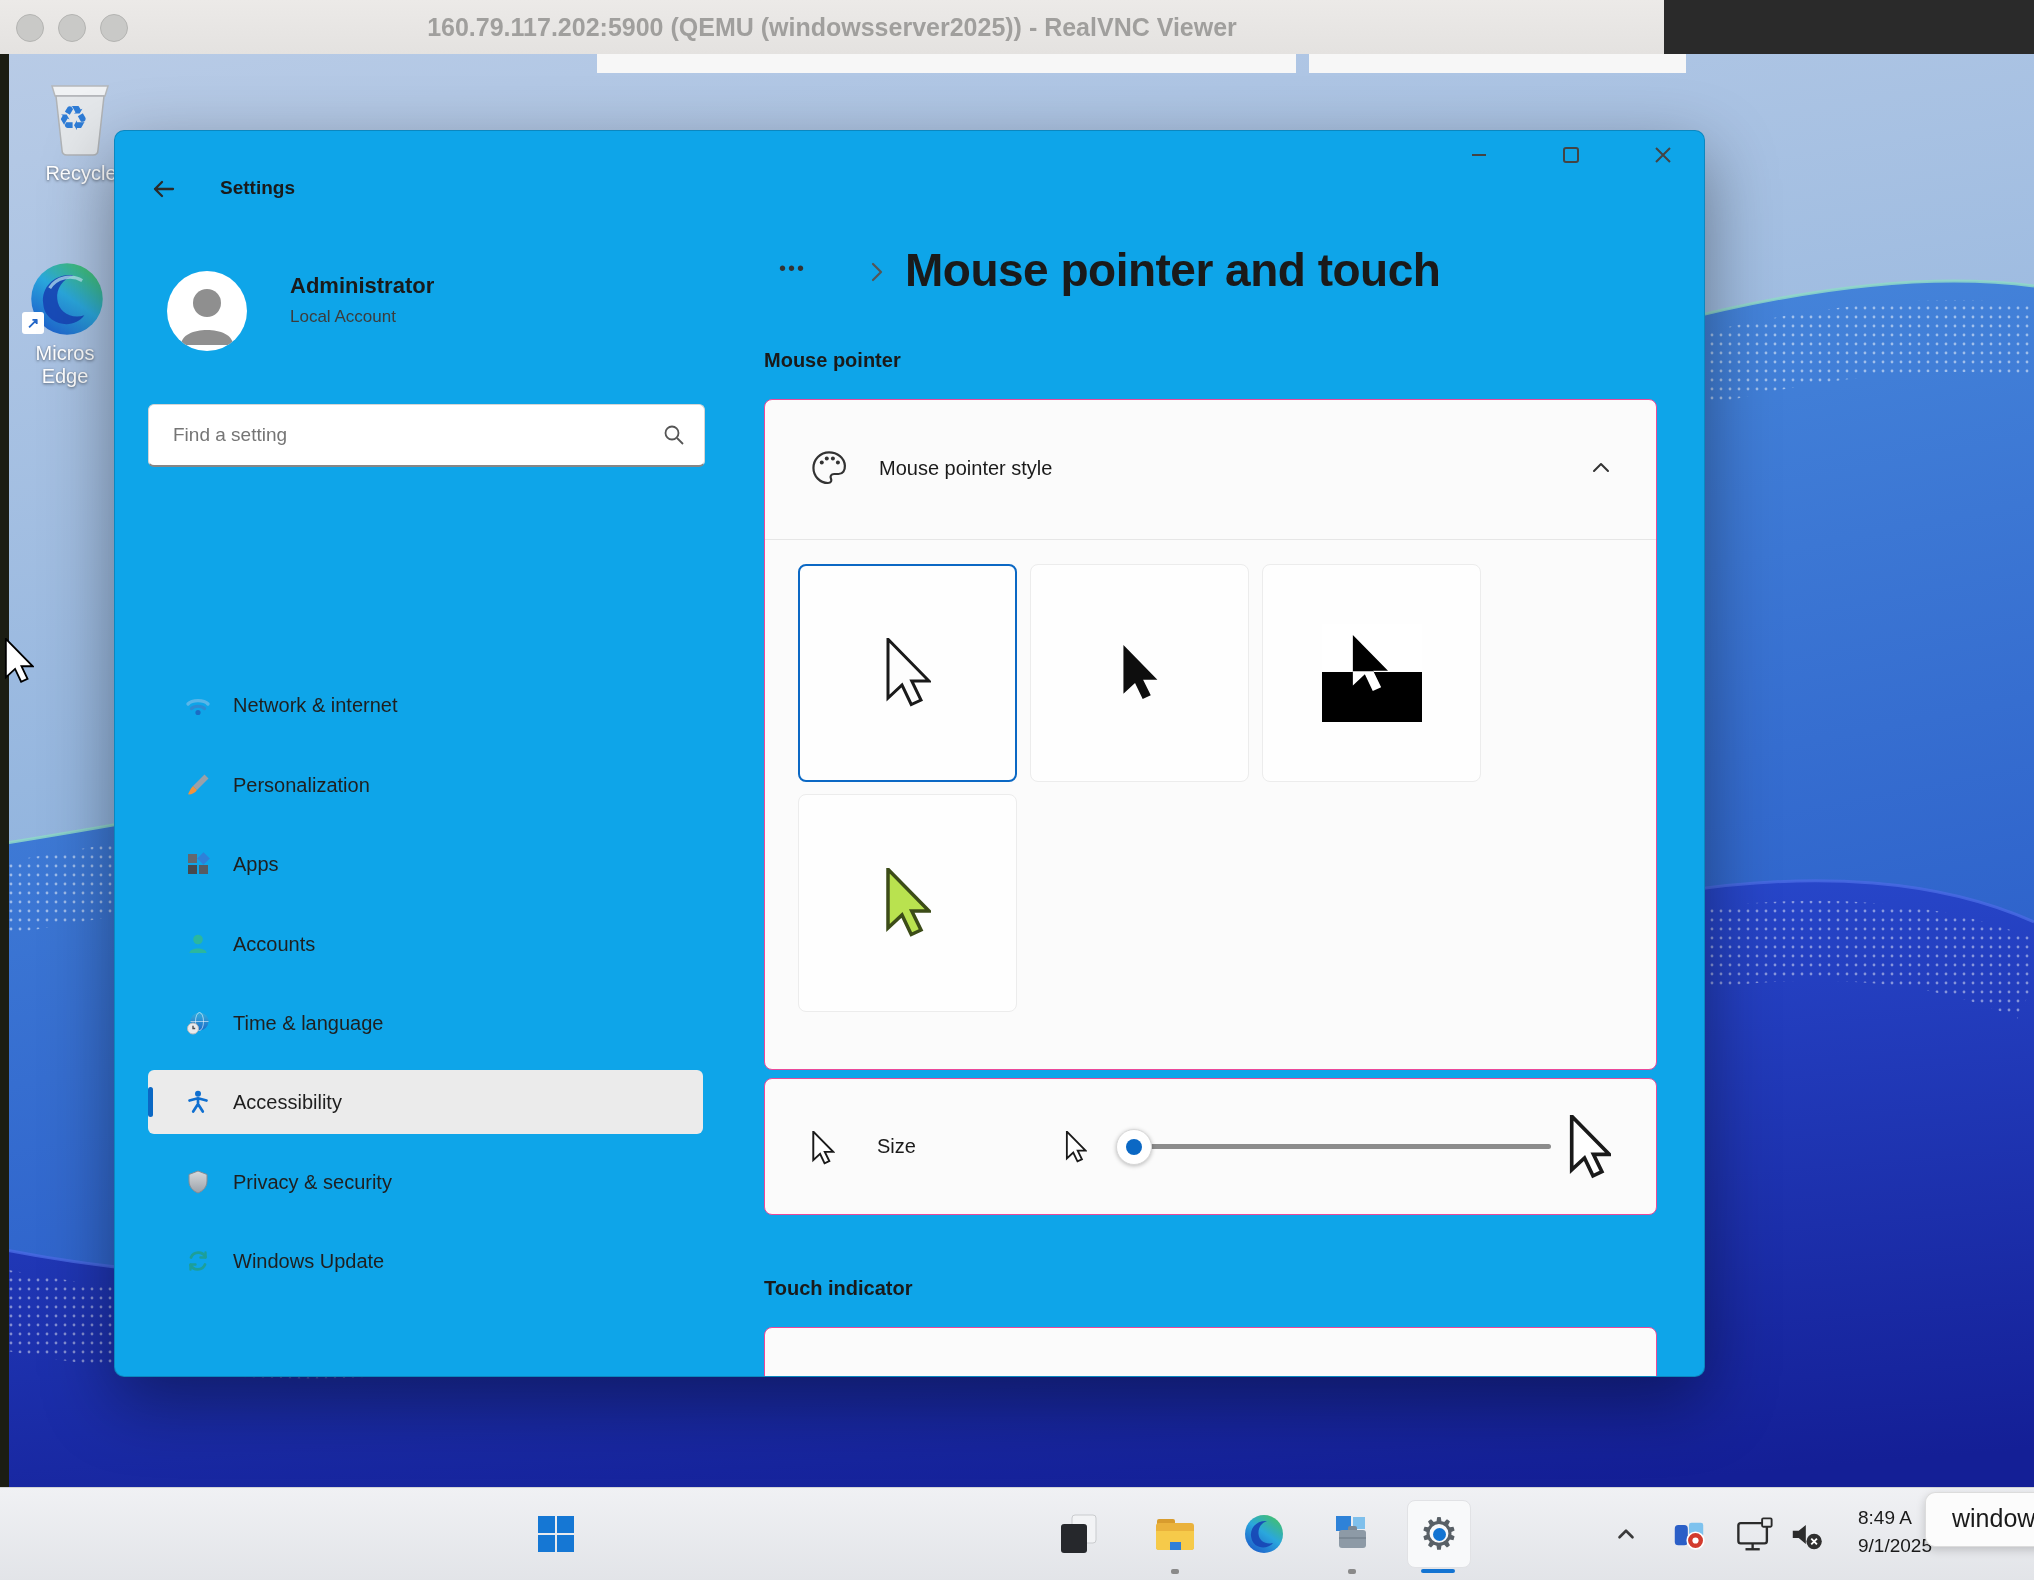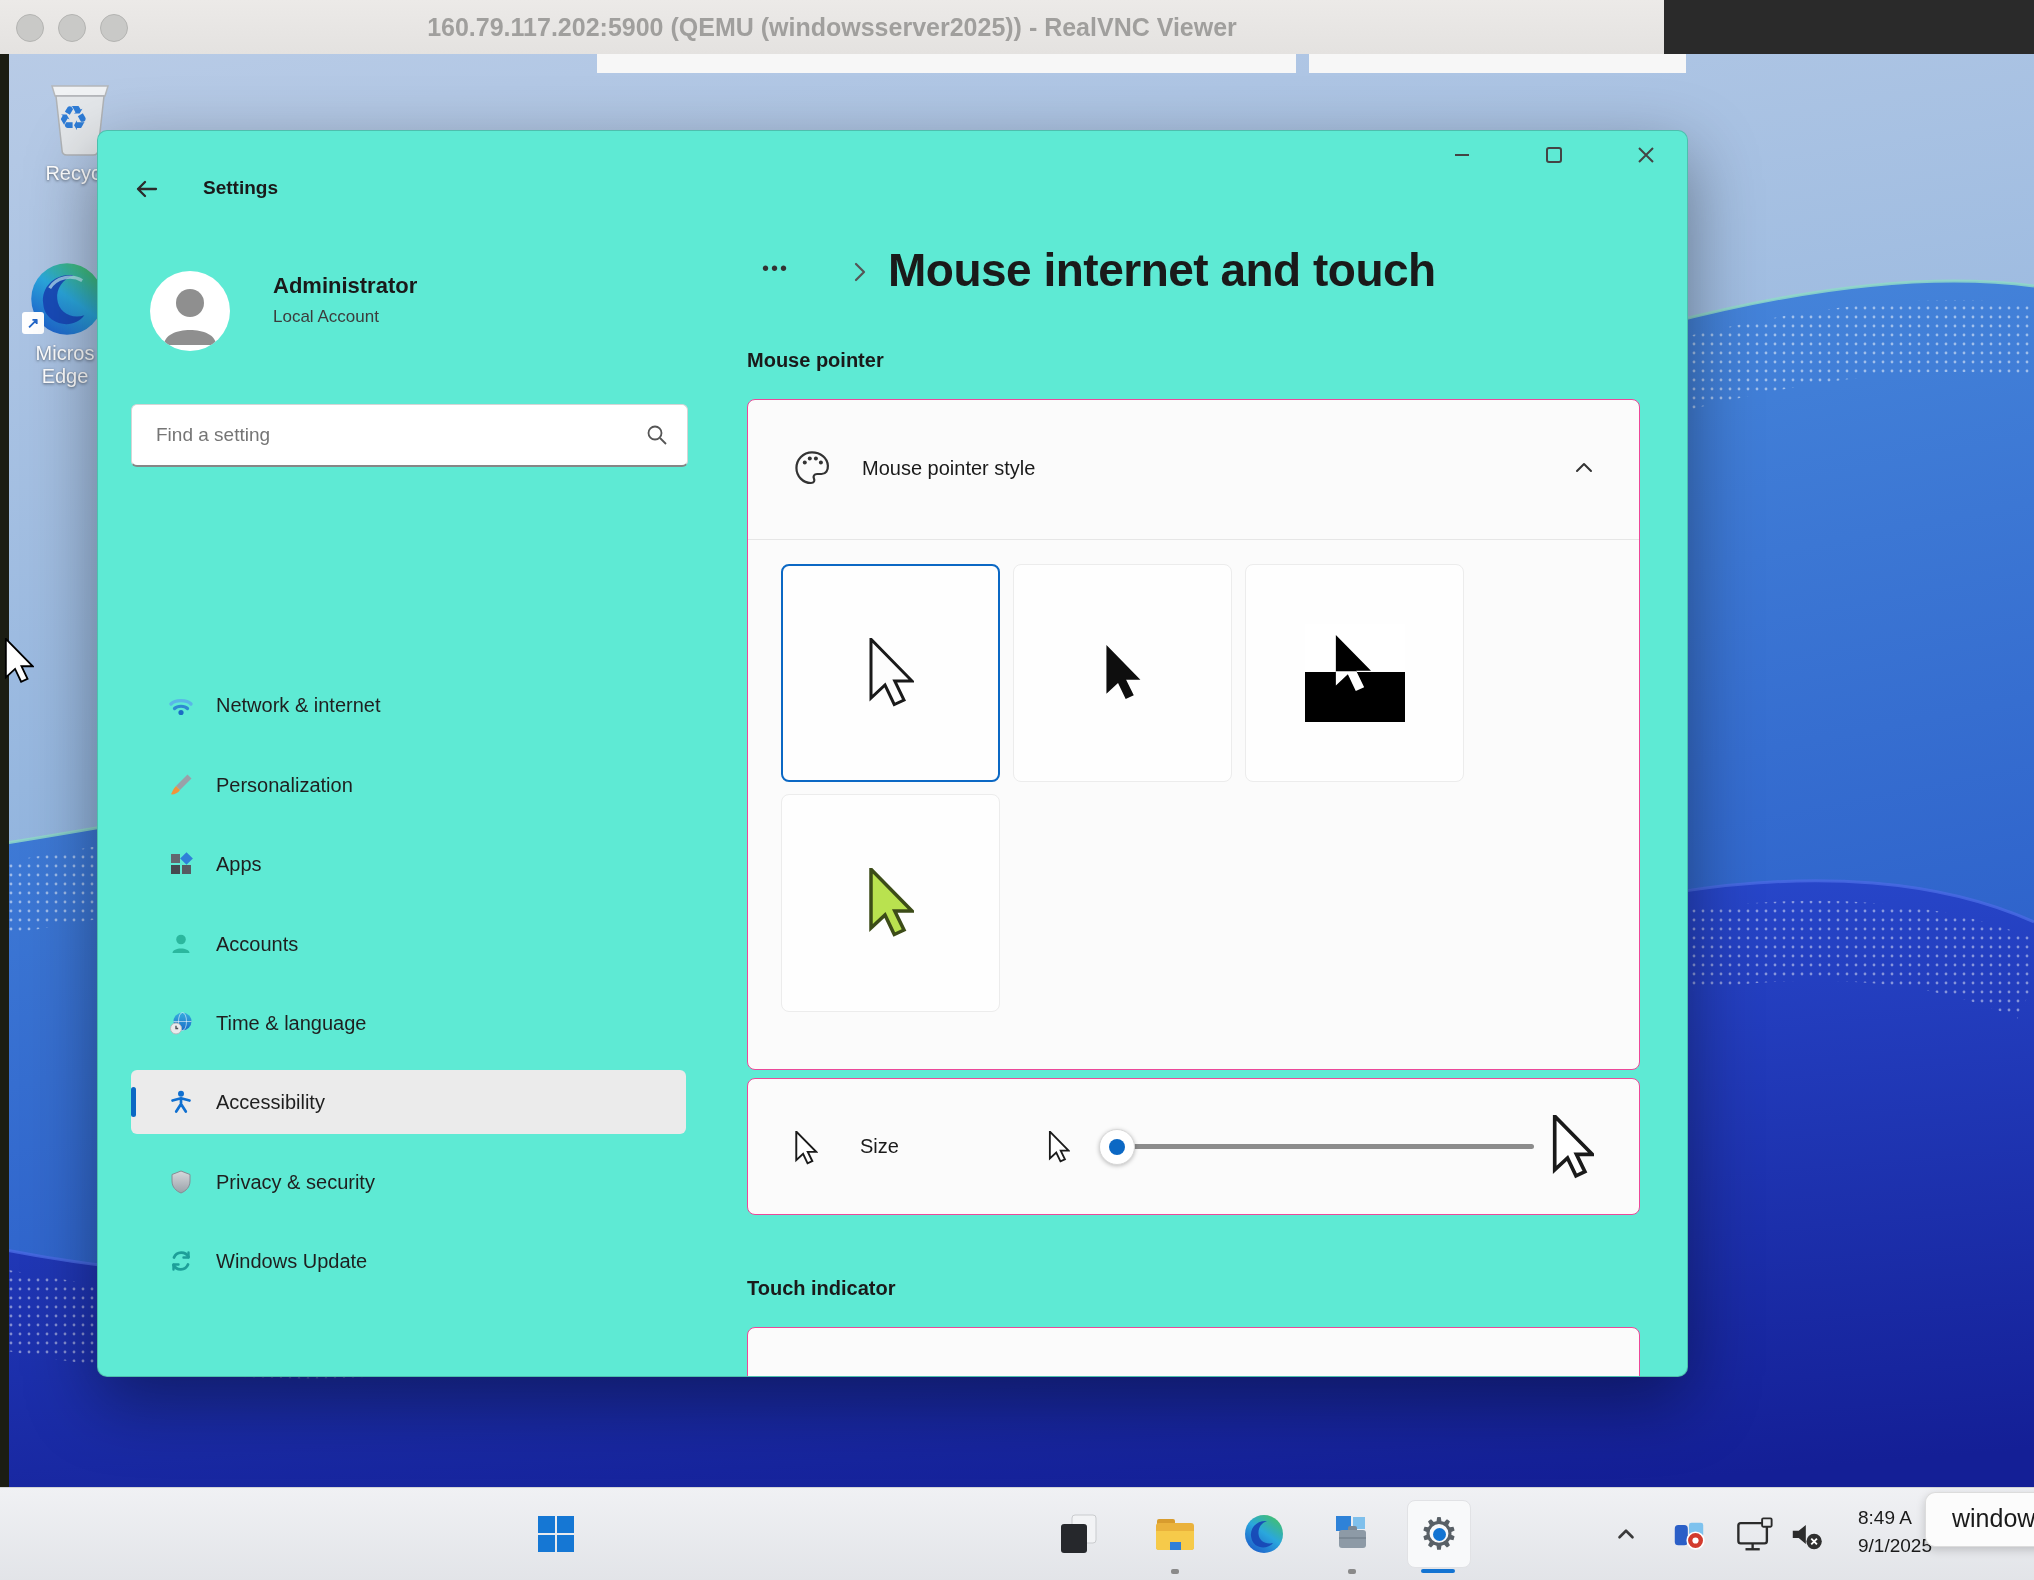--- a/index.html
+++ b/index.html
@@ -14,21 +14,21 @@
   .tl-title{left:0;top:0;width:100%;height:54px;line-height:54px;text-align:center;
             font-size:25px;font-weight:bold;color:#a09f9d;}
 
   
   .desktop{left:0;top:54px;width:2034px;height:1526px;}
   .strip{top:0;height:19px;background:#f7f7f7;}
   .sliver{left:0;top:0;width:9px;height:1526px;background:#1b1d13;}
   .deskicon-label{color:#fff;font-size:20px;text-align:center;text-shadow:0 1px 3px rgba(0,0,0,.55);}
 
   
-  .window{left:97px;top:130px;width:1589px;height:1245px;background:#5eead4;border-radius:10px;
+  .window{left:114px;top:130px;width:1589px;height:1245px;background:#0ea5e9;border-radius:10px;
           box-shadow:0 24px 70px rgba(0,0,0,.40);border:1px solid rgba(0,0,0,.18);overflow:hidden;}
   .winbtn{width:46px;height:40px;display:flex;align-items:center;justify-content:center;}
   .nav-item{left:33px;width:555px;height:64px;display:flex;align-items:center;border-radius:6px;}
   .nav-item .nico{width:26px;height:26px;margin-left:37px;flex:0 0 26px;}
   .nav-item .nlabel{margin-left:22px;font-size:20px;color:#1f1f1f;}
   .nav-item.selected{background:#ebebeb;}
   .nav-pill{position:absolute;left:0px;top:17px;width:5px;height:30px;border-radius:3px;background:#0b68c4;}
 
   .searchbox{left:33px;top:273px;width:555px;height:60px;background:#fff;border:1px solid #d5d5d5;
              border-bottom:2px solid #868686;border-radius:6px;display:flex;align-items:center;}
@@ -264,21 +264,21 @@
           </defs>
         <path d="M13,2 L22,5.5 L22,12 C22,18 18,22 13,24 C8,22 4,18 4,12 L4,5.5 Z" fill="url(#gSh)" stroke="#868c94" stroke-width="1"></path>
       </svg>
         <span class="nlabel">Privacy &amp; security</span>
     </div>
 
     <div class="abs" style="left:664px;top:126px;width:40px;height:32px;font-size:20px;letter-spacing:2px;color:#333">•••</div>
     <svg class="abs" style="left:752px;top:130px" width="20" height="22" viewBox="0 0 20 22">
       <path d="M6,3 L14,11 L6,19" stroke="#555" stroke-width="2.2" fill="none" stroke-linecap="round" stroke-linejoin="round"></path>
     </svg>
-    <div class="abs" style="left:790px;top:112px;font-size:46px;font-weight:bold;letter-spacing:-0.5px">Mouse internet and touch</div>
+    <div class="abs" style="left:790px;top:112px;font-size:46px;font-weight:bold;letter-spacing:-0.5px">Mouse pointer and touch</div>
 
     <div class="abs section-h" style="left:649px;top:218px">Mouse pointer</div>
 
     <div class="abs card" style="left:649px;top:268px;width:891px;height:669px">
       <div class="abs" style="left:0;top:0;width:100%;height:139px">
         <svg class="abs" style="left:44px;top:48px" width="40" height="40" viewBox="0 0 36 36">
           <path d="M18,4 C10,4 4,10.5 4,18 C4,25.5 10,31.5 17,31.5 C20,31.5 20.6,29.3 19.8,27.6 C18.8,25.5 19.8,23.4 22.6,23.4 L26.5,23.4 C30.5,23.4 32.5,20 32.3,16 C31.9,9 25.6,4 18,4 Z" fill="none" stroke="#333" stroke-width="2"></path>
           <circle cx="11.5" cy="13" r="1.8" fill="#333"></circle>
             <circle cx="16" cy="9.5" r="1.8" fill="#333"></circle>
           <circle cx="21.5" cy="9.5" r="1.8" fill="#333"></circle>

